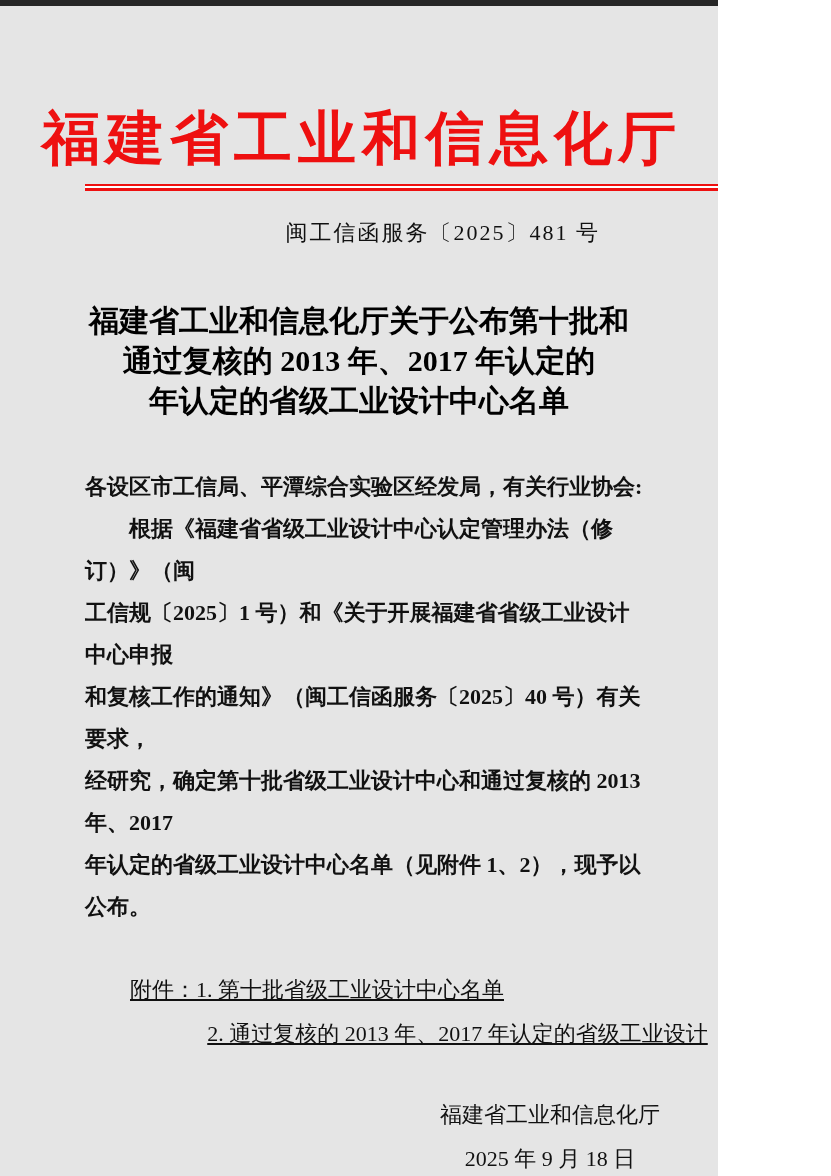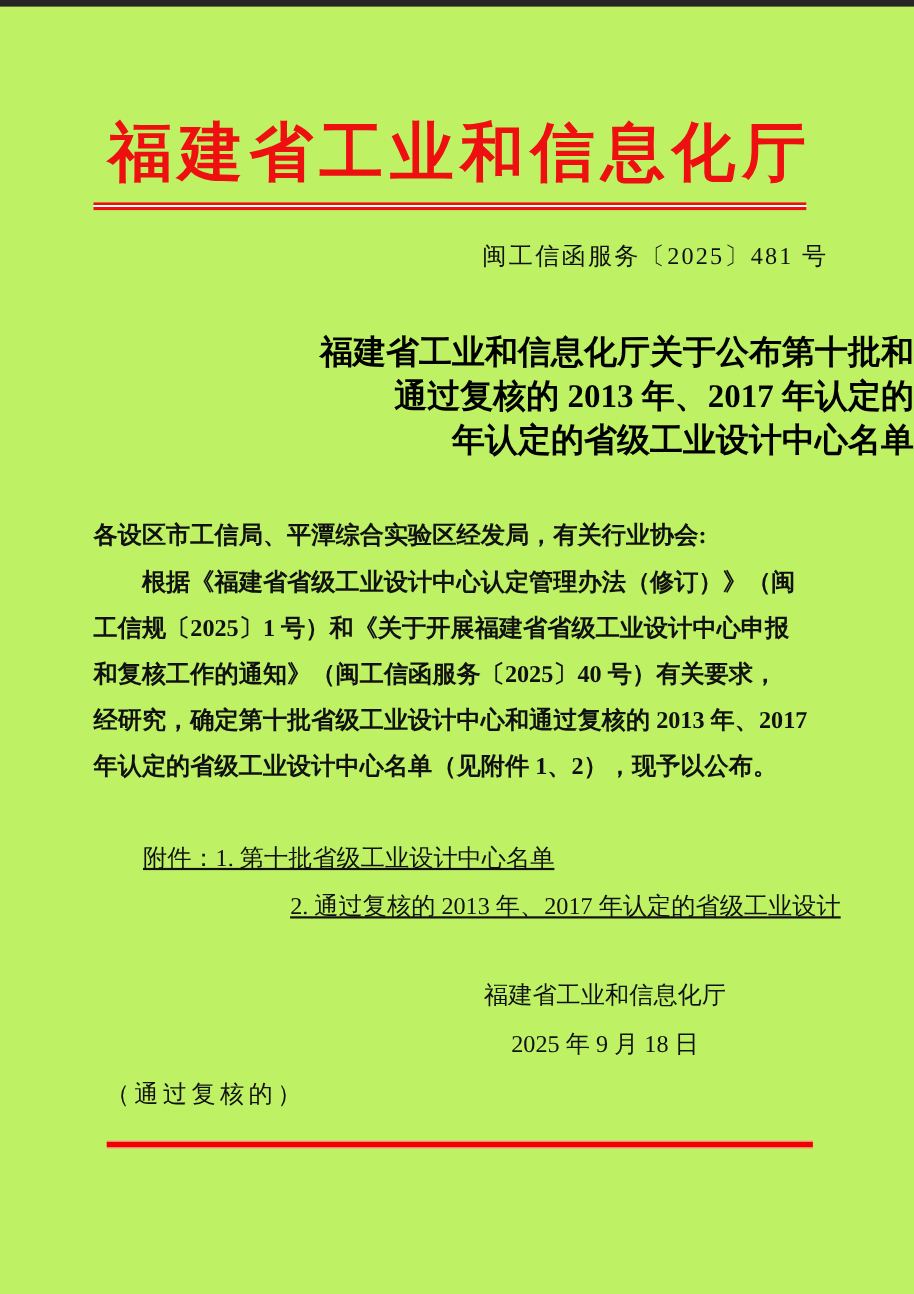--- a/index.html
+++ b/index.html
@@ -1,19 +1,19 @@
 <!DOCTYPE html>
 <html><head>
 <meta charset="utf-8">
 <style>
   html,body{margin:0;padding:0;background:#ffffff;}
   .page{
     position:relative;
-    width:831px;height:1176px;
-    background:#bef264;
+    width:718px;height:1176px;
+    background:#e5e5e5;
     overflow:hidden;
     font-family:"Liberation Serif","DejaVu Serif",serif;
     color:#1a1a1a;
   }
   .topbar{
     position:absolute;top:0;left:0;
     width:831px;height:6px;
     background:#262626;
   }
   .letterhead{
@@ -32,30 +32,30 @@
     margin:6px 0 0 85px;
     width:648px;height:7px;
     background:linear-gradient(
       to bottom,
       #ee1010 0px,#ee1010 2px,
       #ffffff 2px,#ffffff 4px,
       #ee1010 4px,#ee1010 7px);
   }
   .doc-number{
     margin-top:30px;
-    padding-right:78px;
+    padding-right:118px;
     text-align:right;
     font-size:22px;
     line-height:24px;
     letter-spacing:2px;
     color:#111111;
   }
   .notice-title{
     margin-top:56px;
-    text-align:right;
+    text-align:center;
     font-size:30px;
     line-height:40px;
     font-weight:bold;
     color:#000000;
   }
   .body-text{
     margin:45px 68px 0 85px;
     font-size:22px;
     line-height:42px;
     color:#111111;

